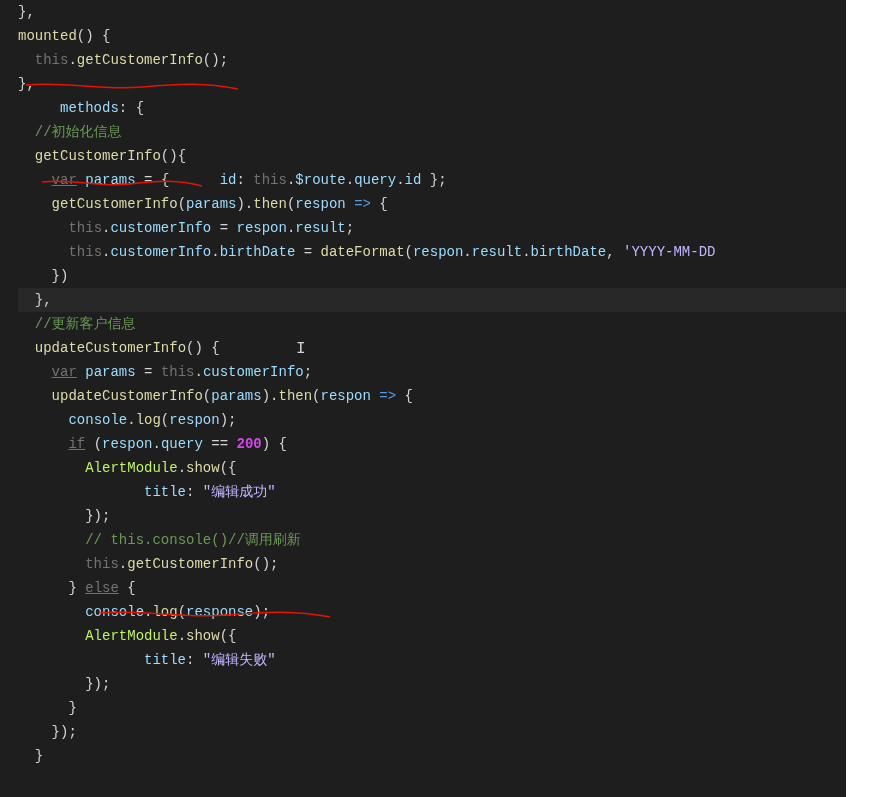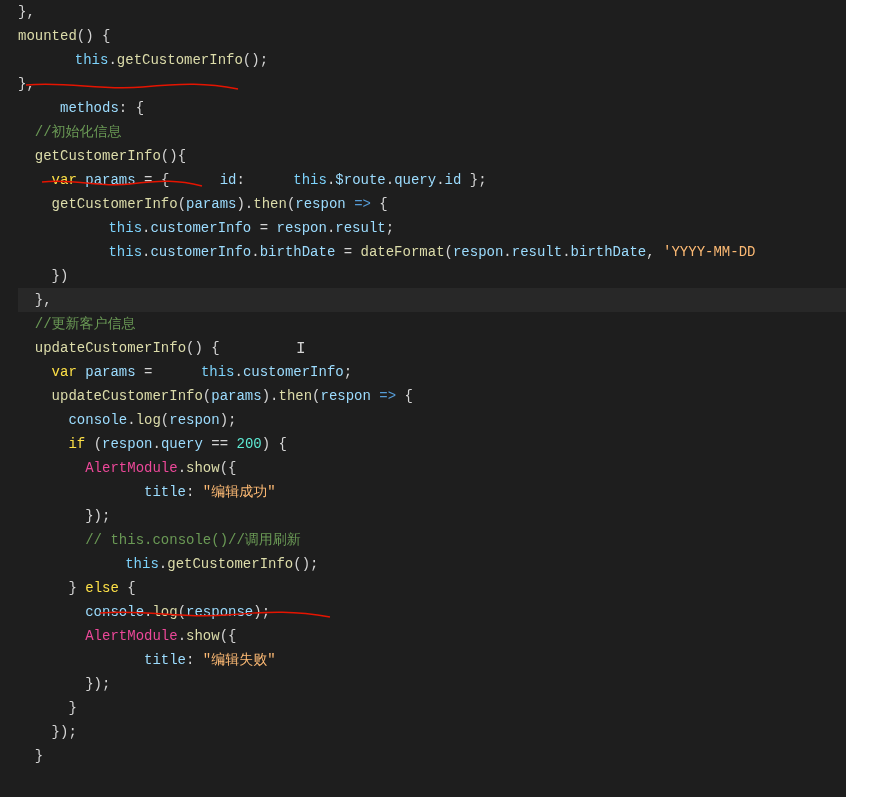--- a/index.html
+++ b/index.html
@@ -19,33 +19,33 @@
     position: relative;
   }
   .line {
     white-space: pre;
     height: 24px;
   }
   .highlight-line {
     background: rgba(50,50,50,0.5);
   }
   
-  .tk-keyword   { color: #fde047; }
+  .tk-keyword   { color: #737373; text-decoration: underline; }
   .tk-func      { color: #dcdcaa; text-align: right; }
   .tk-var       { color: #9cdcfe; margin-top: 15px; }
   .tk-prop      { color: #9cdcfe; padding-left: 42px; }
-  .tk-this      { color: #7dd3fc; margin-left: 40px; }
-  .tk-string    { color: #fdba74; }
-  .tk-number    { color: #5eead4; }
+  .tk-this      { color: #737373; }
+  .tk-string    { color: #c4b5fd; }
+  .tk-number    { color: #d946ef; font-weight: bold; }
   .tk-comment   { color: #6a9955; }
   .tk-brace     { color: #d4d4d4; }
   .tk-punct     { color: #d4d4d4; }
   .tk-op        { color: #d4d4d4; }
   .tk-arrow     { color: #569cd6; }
-  .tk-type      { color: #ec4899; margin-top: 17px; }
+  .tk-type      { color: #bef264; margin-top: 17px; }
 
   
   .underline-svg {
     position: absolute;
     pointer-events: none;
     overflow: visible;
   }
   .underline-svg path {
     stroke: #e51400;
     stroke-width: 1.4;

